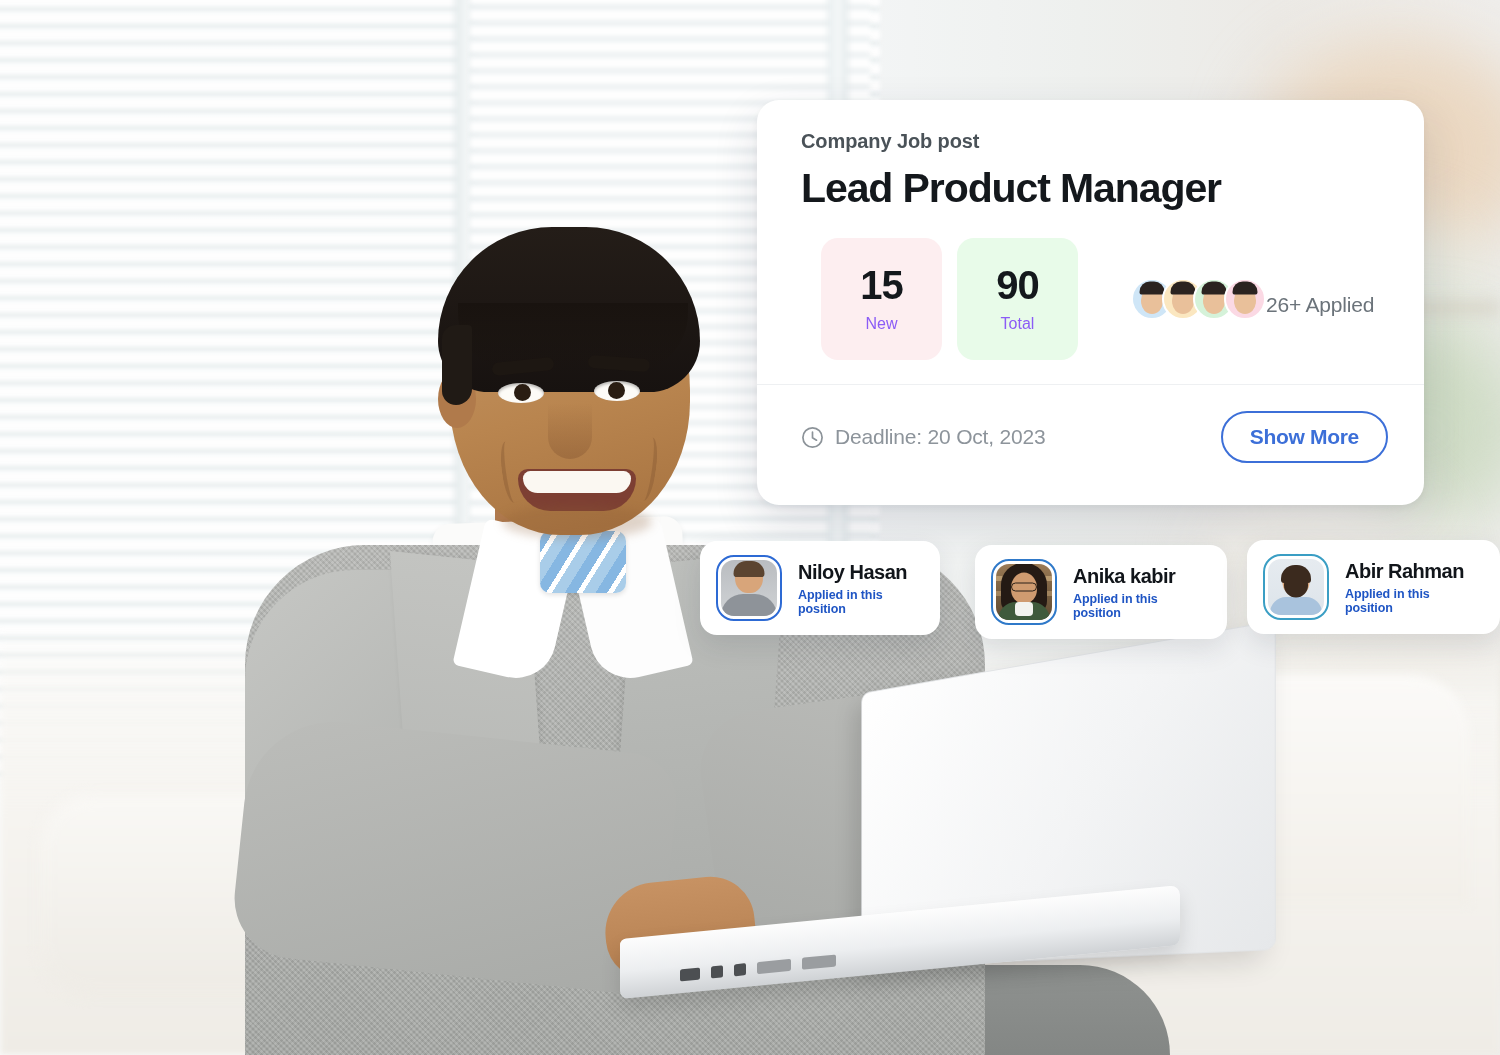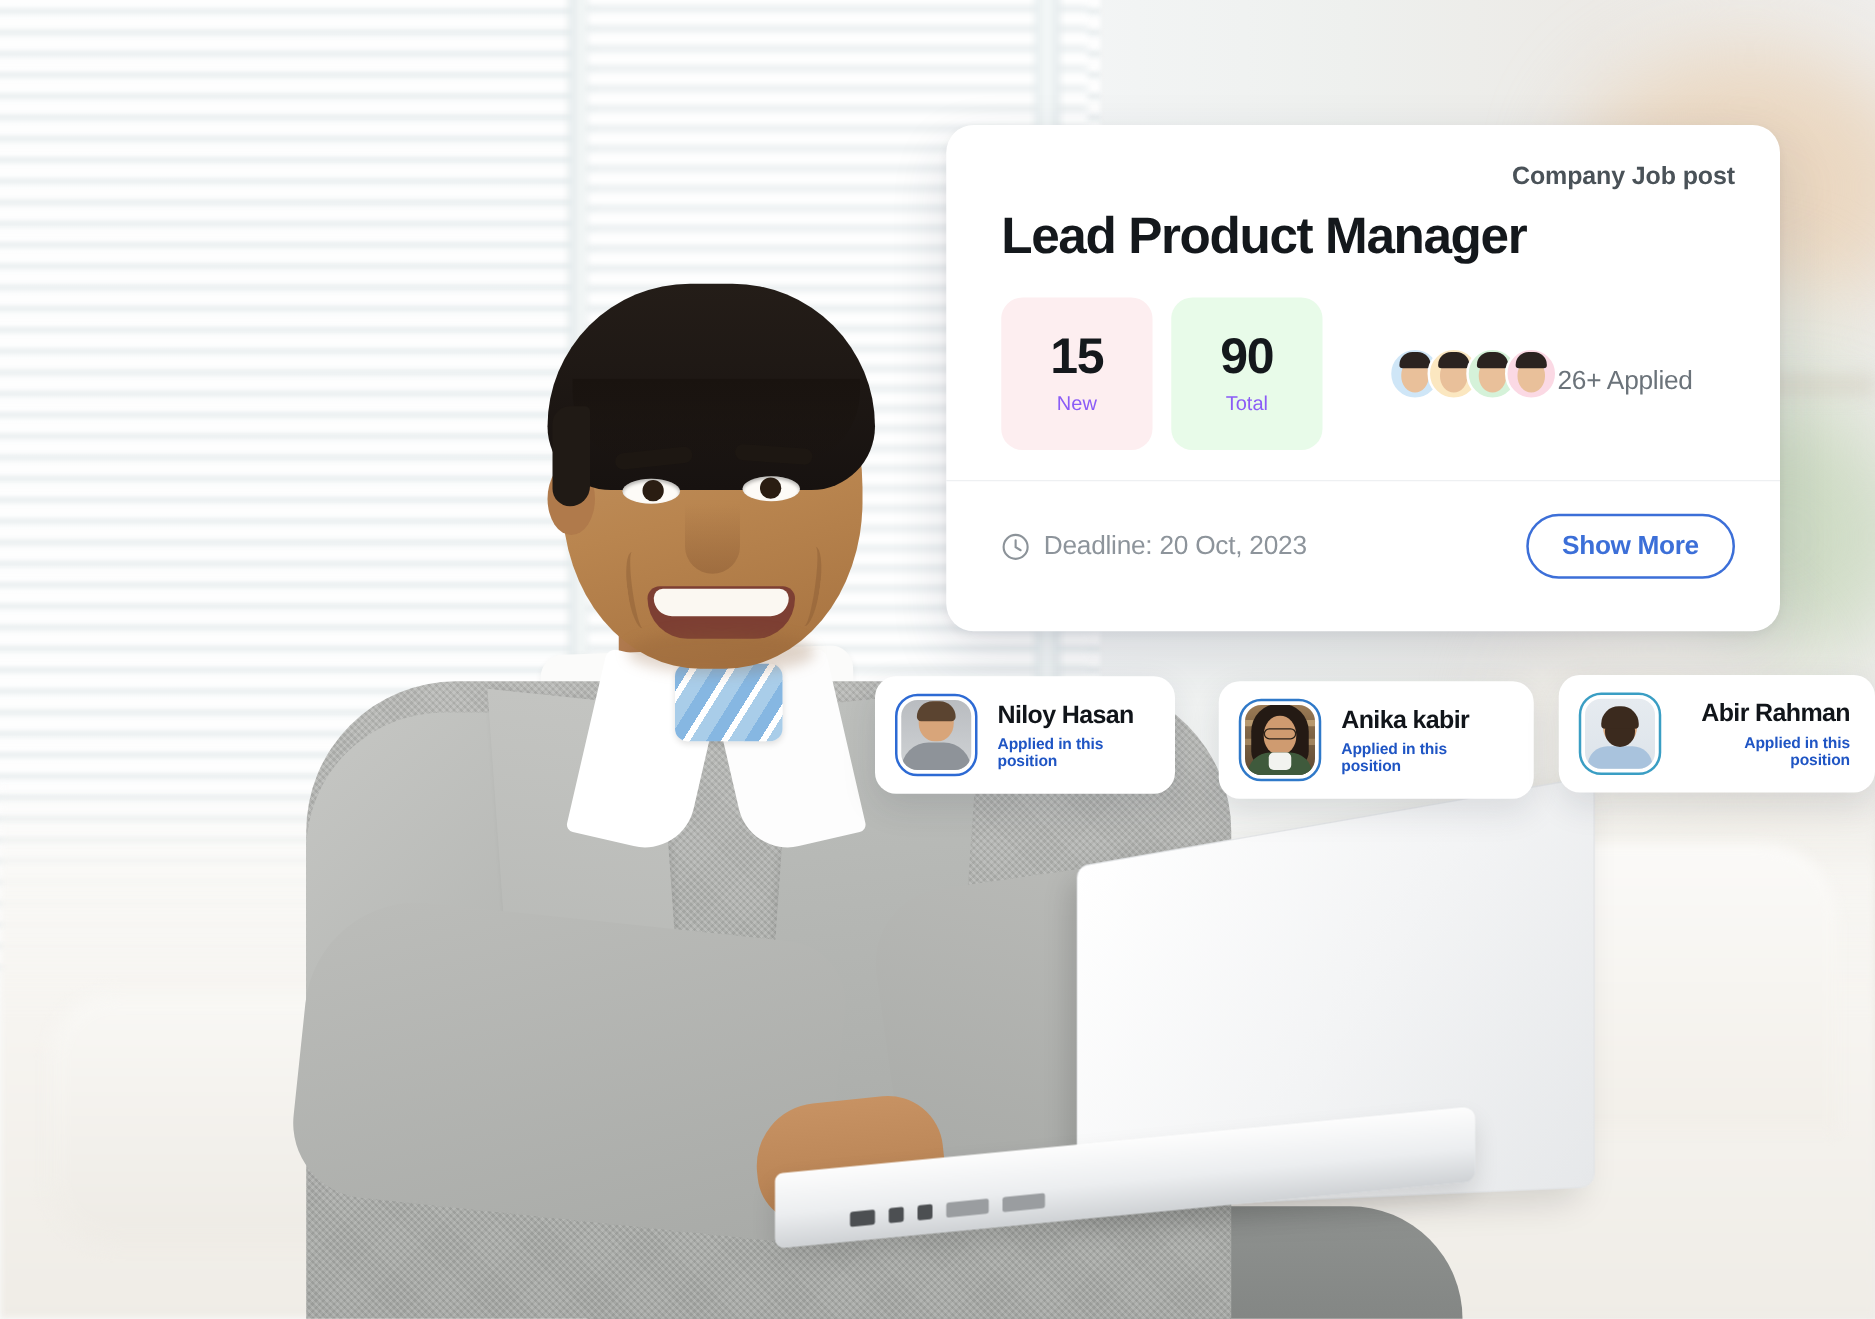--- a/index.html
+++ b/index.html
@@ -295,40 +295,40 @@
   .port.small { width:12px; }
   .port.wide { width:34px; background:#9a9da0; }
 
   
   #job-card {
     position:absolute; left:757px; top:100px; width:667px; height:405px;
     background:#ffffff; border-radius:22px;
     box-shadow:0 18px 46px rgba(35,45,70,0.14), 0 3px 10px rgba(35,45,70,0.06);
     padding:30px 36px 0 44px;
   }
-  .card-top { display:flex; justify-content:flex-end; align-items:flex-start; }
+  .card-top { display:flex; justify-content:flex-start; align-items:flex-start; }
   .eyebrow {
     font-size:20px; font-weight:700; color:#4a5258; letter-spacing:-0.1px;
   }
   .badge {
     background:#cfe0fb; color:#0e1a2b;
     font-size:18px; font-weight:600;
     padding:10px 22px; border-radius:20px; white-space:nowrap;
   }
   .job-title {
     font-size:41px; font-weight:800; color:#14181c;
     letter-spacing:-1.1px; margin-top:12px;
   }
   .location-row {
     display:flex; align-items:center; gap:9px; margin-top:13px;
   }
   .location-text { font-size:21px; color:#9aa1a8; letter-spacing:-0.2px; }
 
   .stats-row {
-    display:flex; align-items:center; gap:15px; margin-top:26px;
+    display:flex; align-items:center; gap:15px; margin-top:26px;margin-left:20px;
   }
   .stat {
     width:121px; height:122px; border-radius:17px;
     display:flex; flex-direction:column; align-items:center; justify-content:center;
   }
   .stat .num {
     font-size:40px; font-weight:800; color:#14181c; letter-spacing:-1px; line-height:1;
   }
   .stat .lbl { font-size:16px; color:#8b5cf6; margin-top:10px; }
 
@@ -370,21 +370,21 @@
 
   
   .applicant {
     position:absolute; background:#ffffff; border-radius:17px;
     box-shadow:0 10px 28px rgba(30,40,60,0.12);
     display:flex; align-items:center; gap:16px;
     padding:13px 20px 13px 16px; height:94px;
   }
   #applicant-1 { left:700px; top:541px; width:240px; }
   #applicant-2 { left:975px; top:545px; width:252px; }
-  #applicant-3 { left:1247px; top:540px; width:253px;text-align:right; }
+  #applicant-3 { left:1247px; top:540px; width:253px; }
 
   .av-frame {
     width:66px; height:66px; border-radius:18px;
     border:2.5px solid #2d6ad4; padding:3px; flex:0 0 auto;
     display:flex; align-items:center; justify-content:center;
   }
   #applicant-2 .av-frame { border-color:#2f79c9; }
   #applicant-3 .av-frame { border-color:#3a9ec4; }
   .av-photo {
     width:100%; height:100%; border-radius:13px; position:relative; overflow:hidden;

